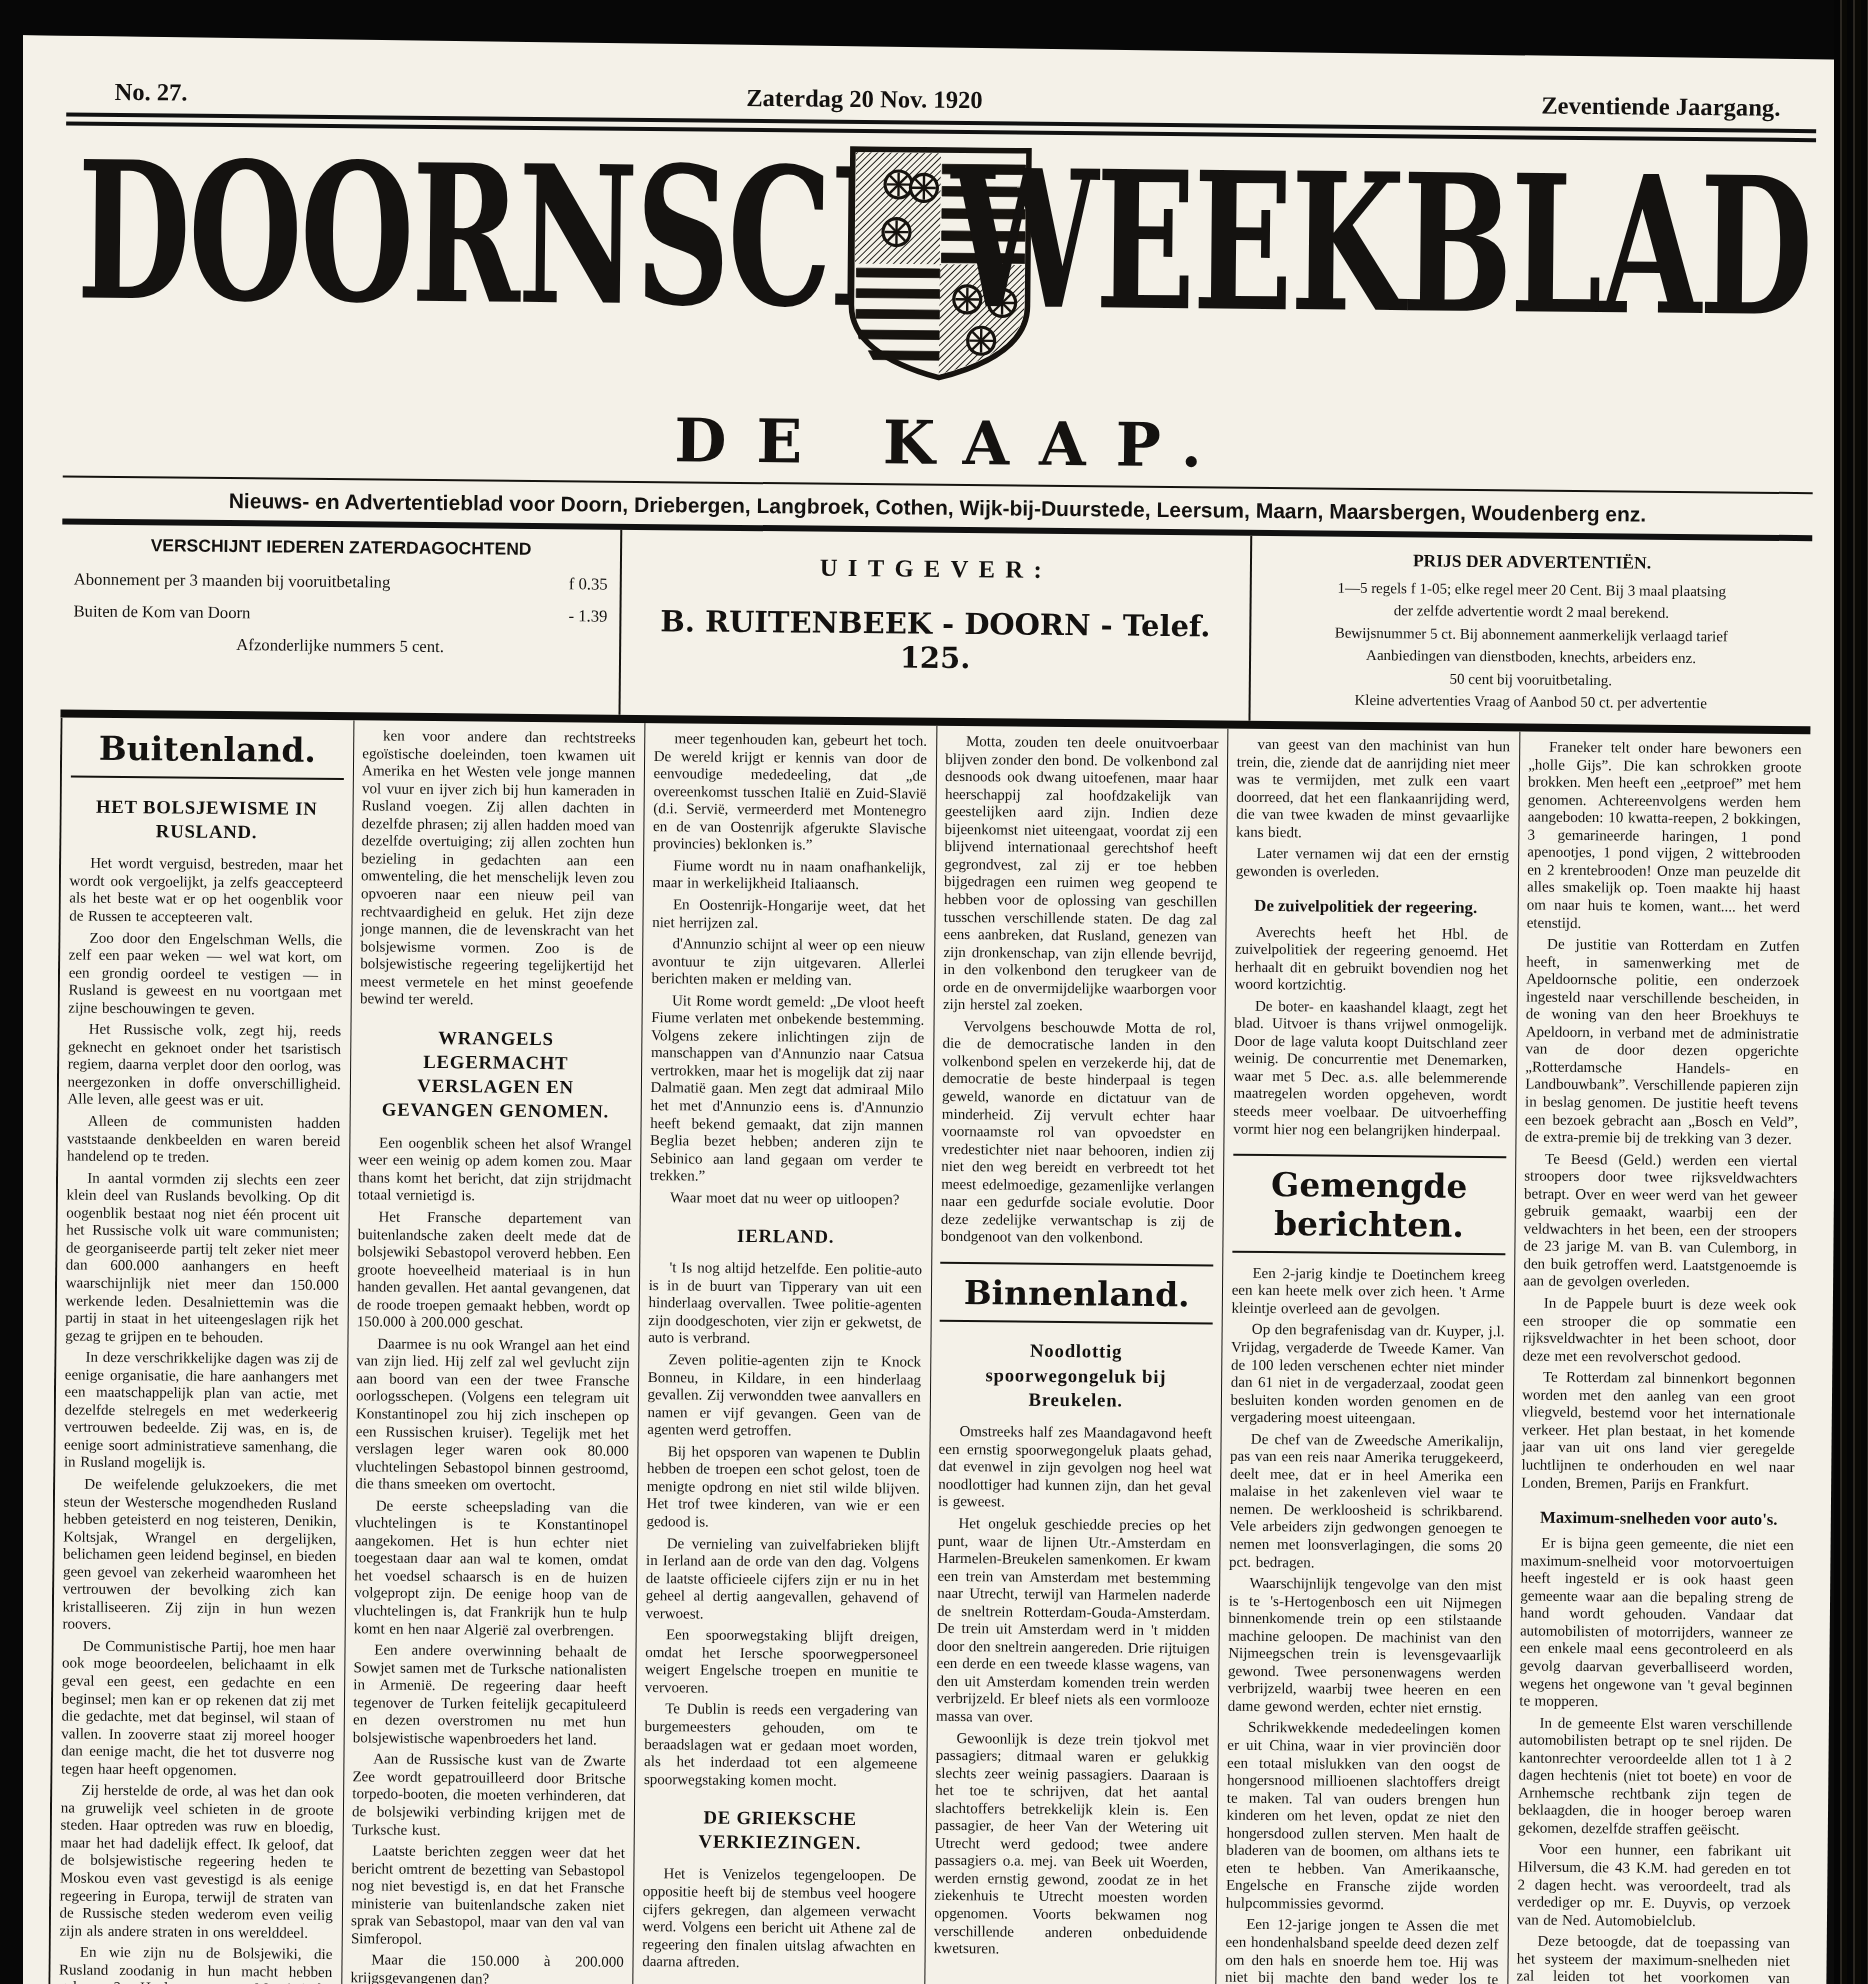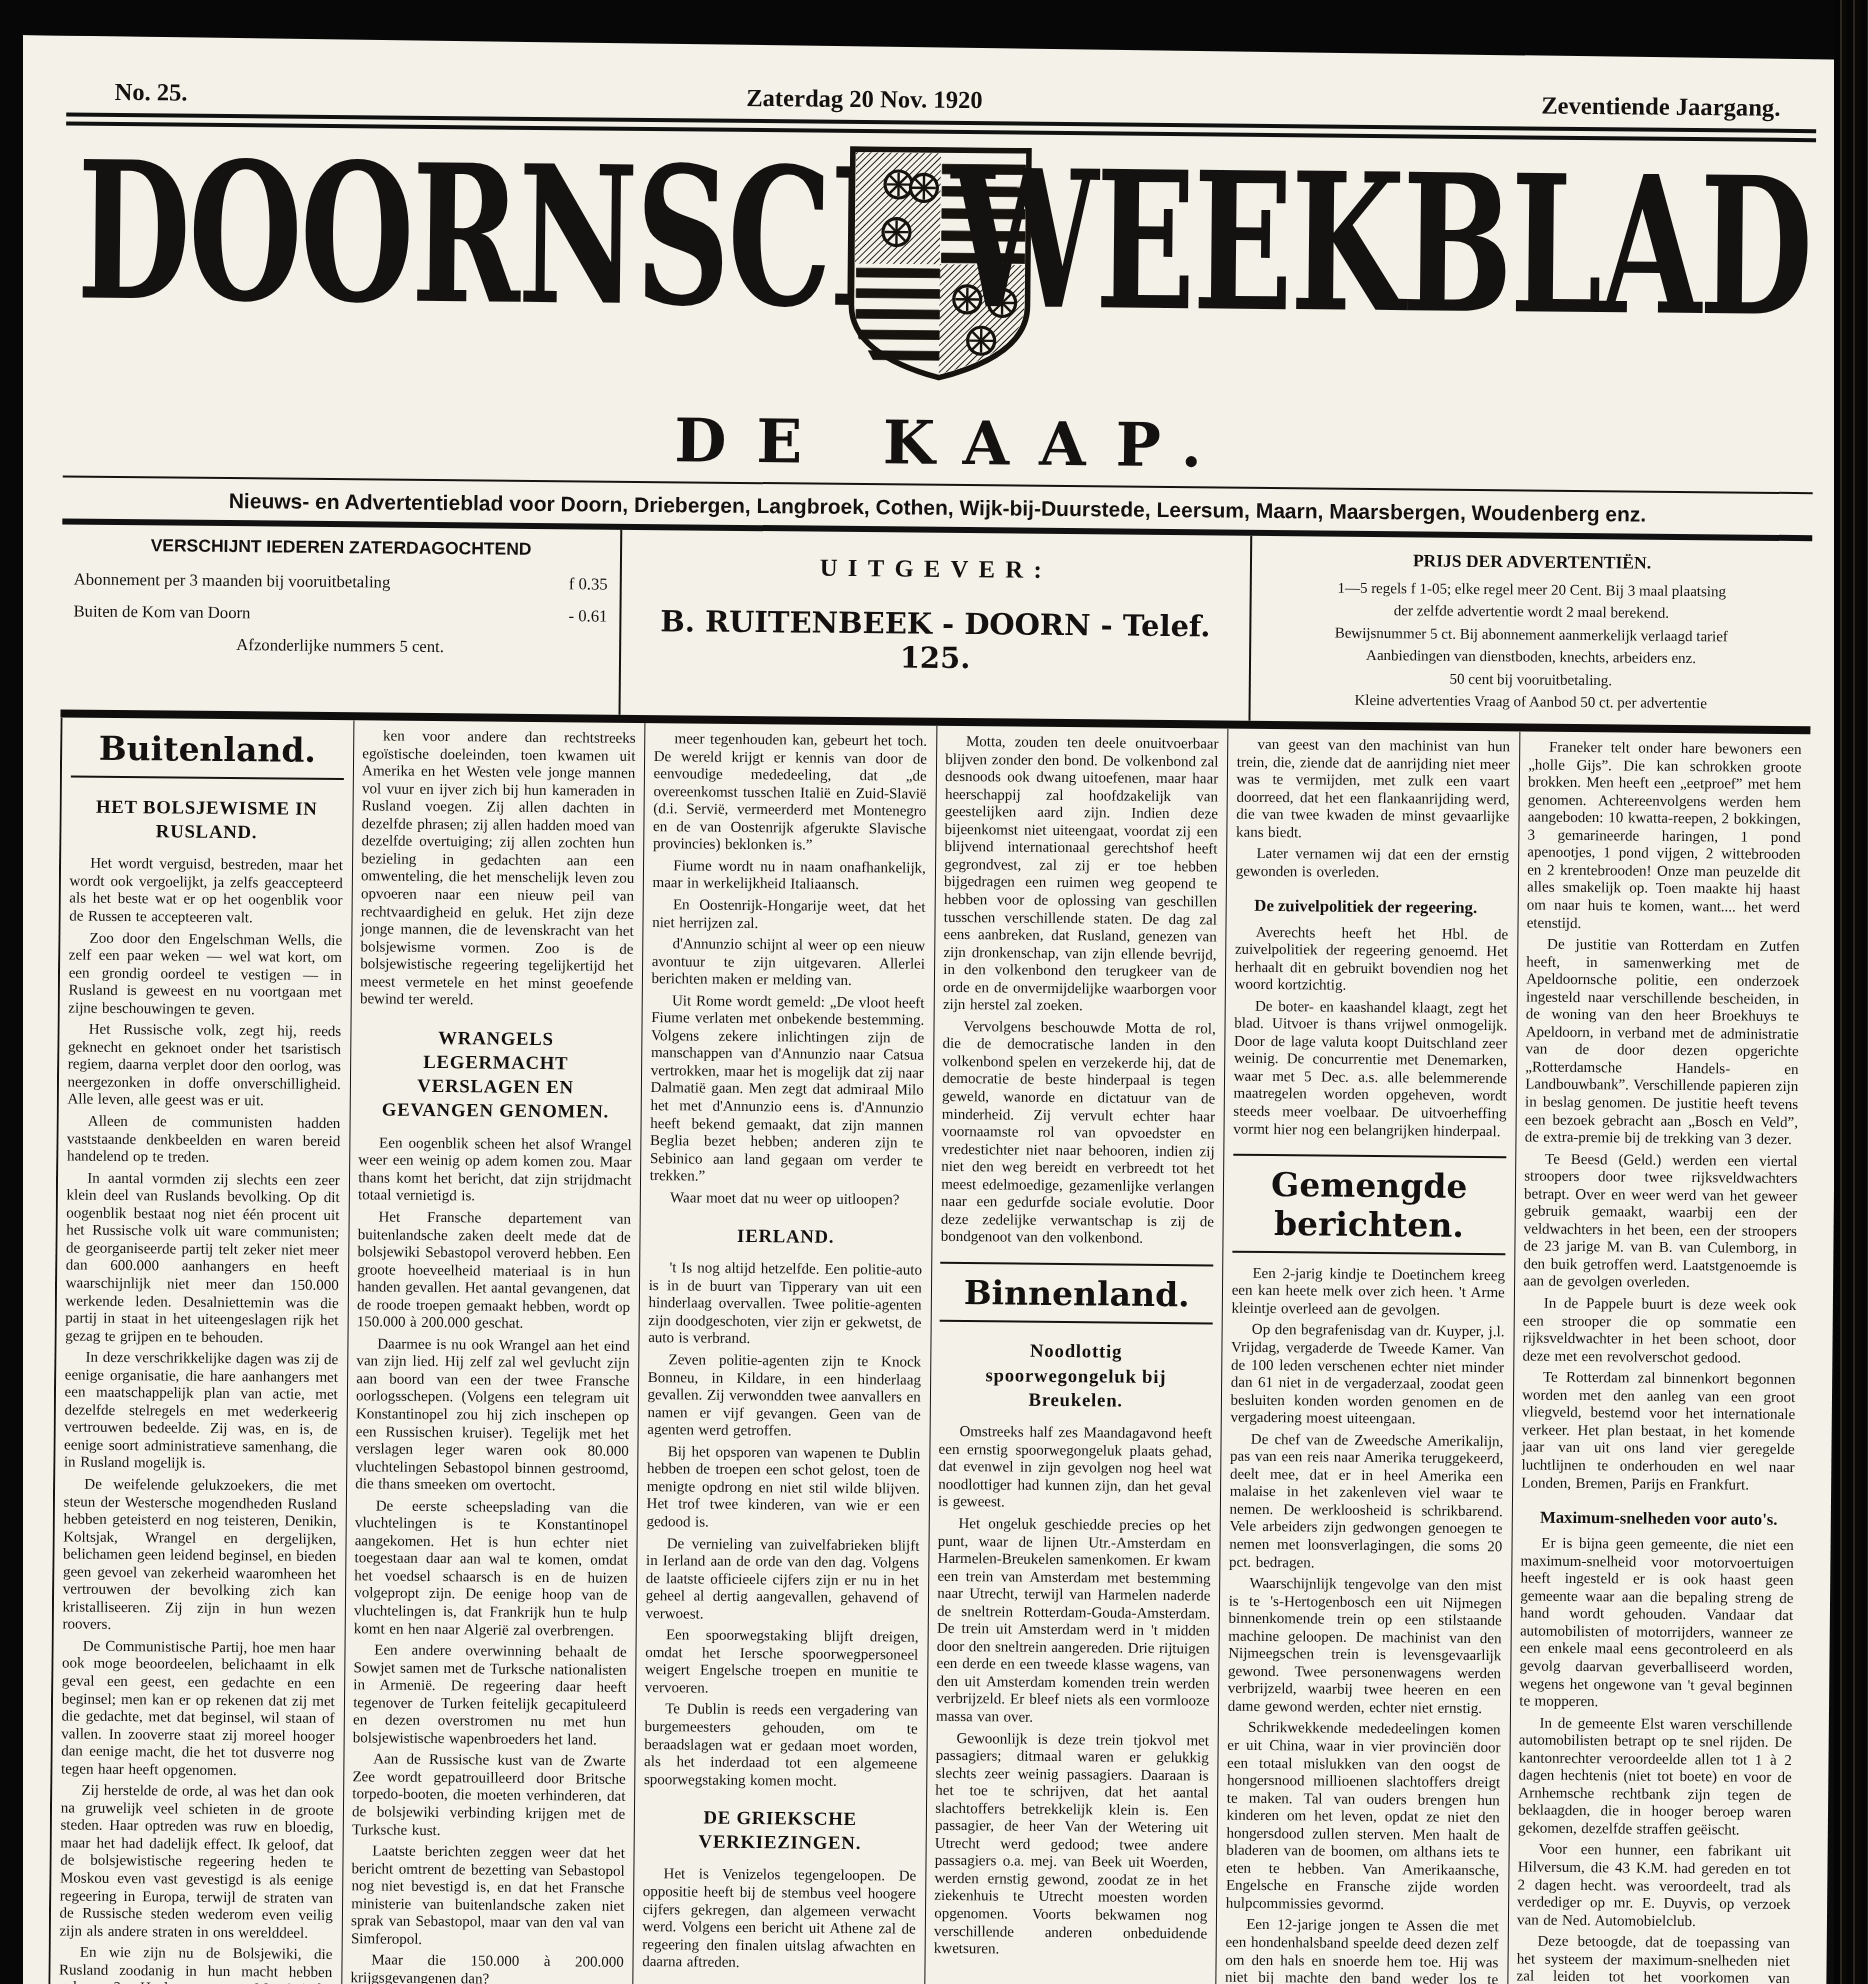--- a/index.html
+++ b/index.html
@@ -56,21 +56,21 @@
   .blk-p{font-size:15px;line-height:1.17;text-align:justify;text-indent:20.6px;margin:0 0 4px;
          word-spacing:0.8px;}
 </style>
 </head>
 <body>
 
 <div class="scan">
   <div class="paper">
 
     <div class="toprow">
-      <span>No. 25.</span>
+      <span>No. 27.</span>
       <span>Zaterdag 20 Nov. 1920</span>
       <span>Zeventiende Jaargang.</span>
     </div>
     <div class="double-rule"></div>
 
     <div class="masthead">
       <span class="mast-title">DOORNSCH</span>
       <span class="crest">
         <svg width="183" height="234" viewBox="0 0 230 295">
           <defs>
@@ -118,21 +118,21 @@
 
     <div class="colophon">
       <div class="colo-cell colo-left">
         <h4>VERSCHIJNT IEDEREN ZATERDAGOCHTEND</h4>
         <div class="colo-row">
           <span>Abonnement per 3 maanden bij vooruitbetaling</span>
           <span>f 0.35</span>
         </div>
         <div class="colo-row">
           <span>Buiten de Kom van Doorn</span>
-          <span>- 0.61</span>
+          <span>- 1.39</span>
         </div>
         <div class="colo-note">Afzonderlijke nummers 5 cent.</div>
       </div>
       <div class="colo-cell colo-center">
         <div class="uitg">UITGEVER:</div>
         <div class="pub">B. RUITENBEEK - DOORN - Telef. 125.</div>
       </div>
       <div class="colo-cell colo-right">
         <h4>PRIJS DER ADVERTENTIËN.</h4>
         <div>1—5 regels f 1-05; elke regel meer 20 Cent. Bij 3 maal plaatsing</div>

